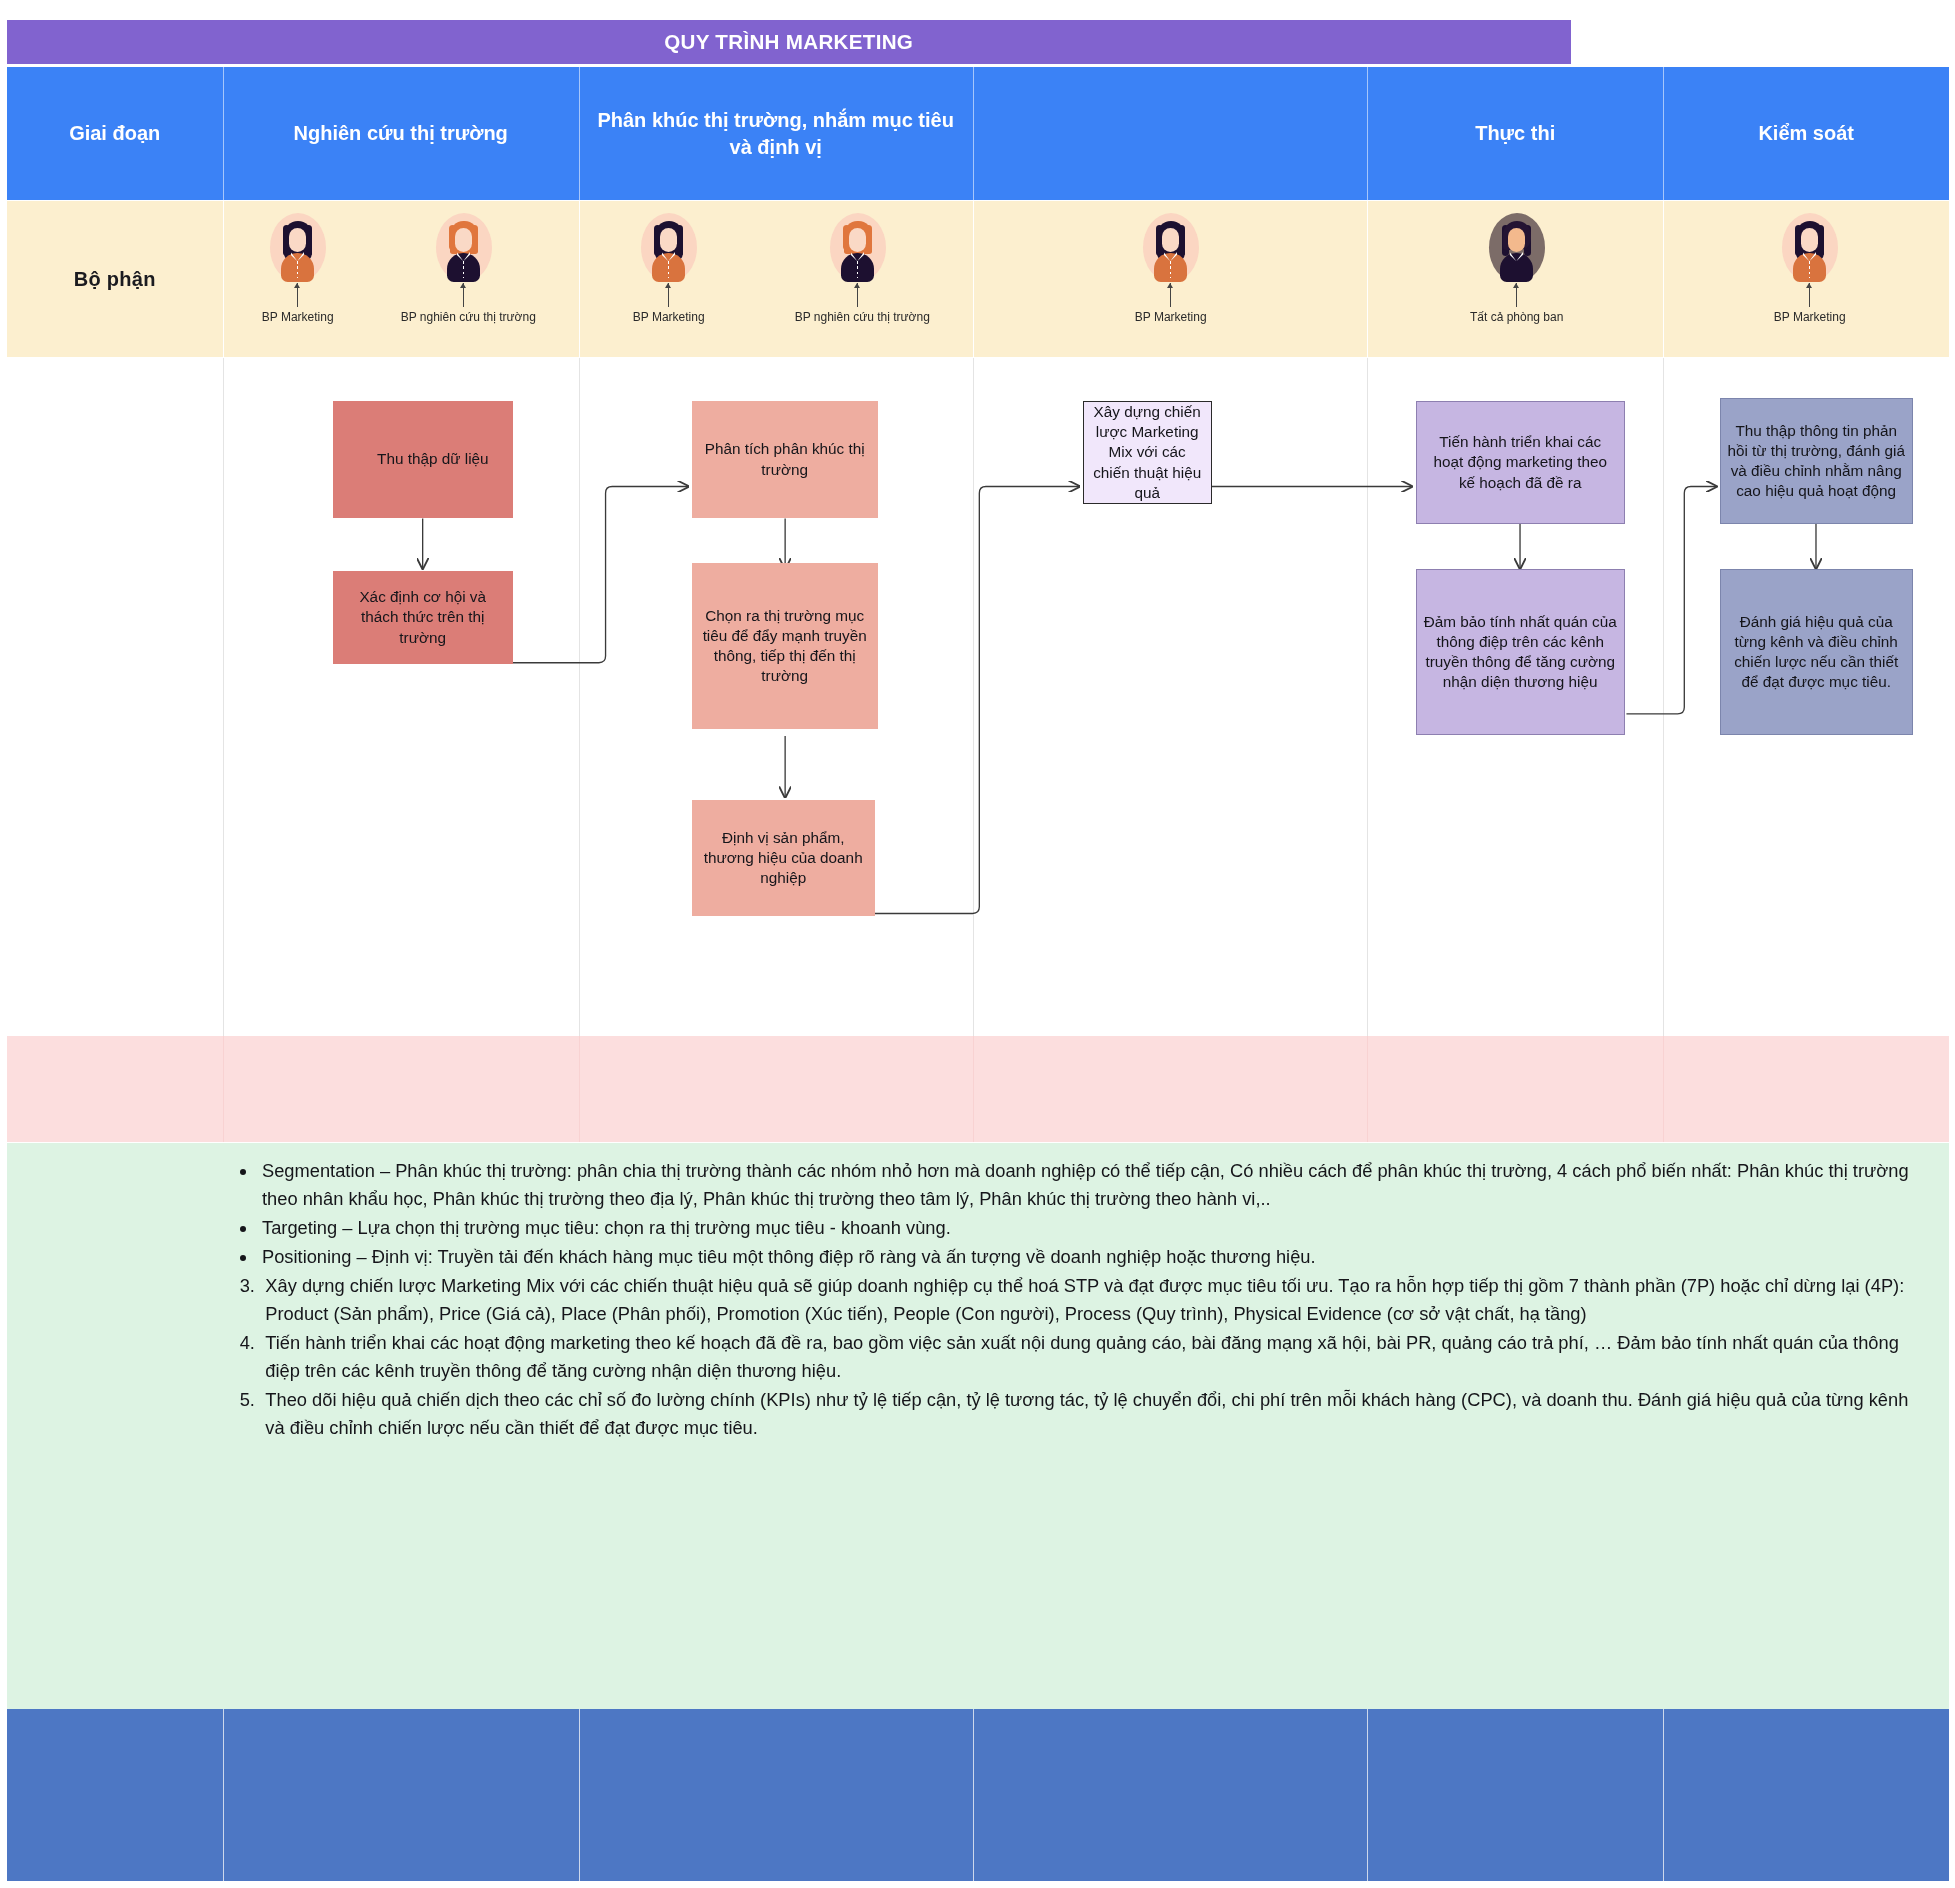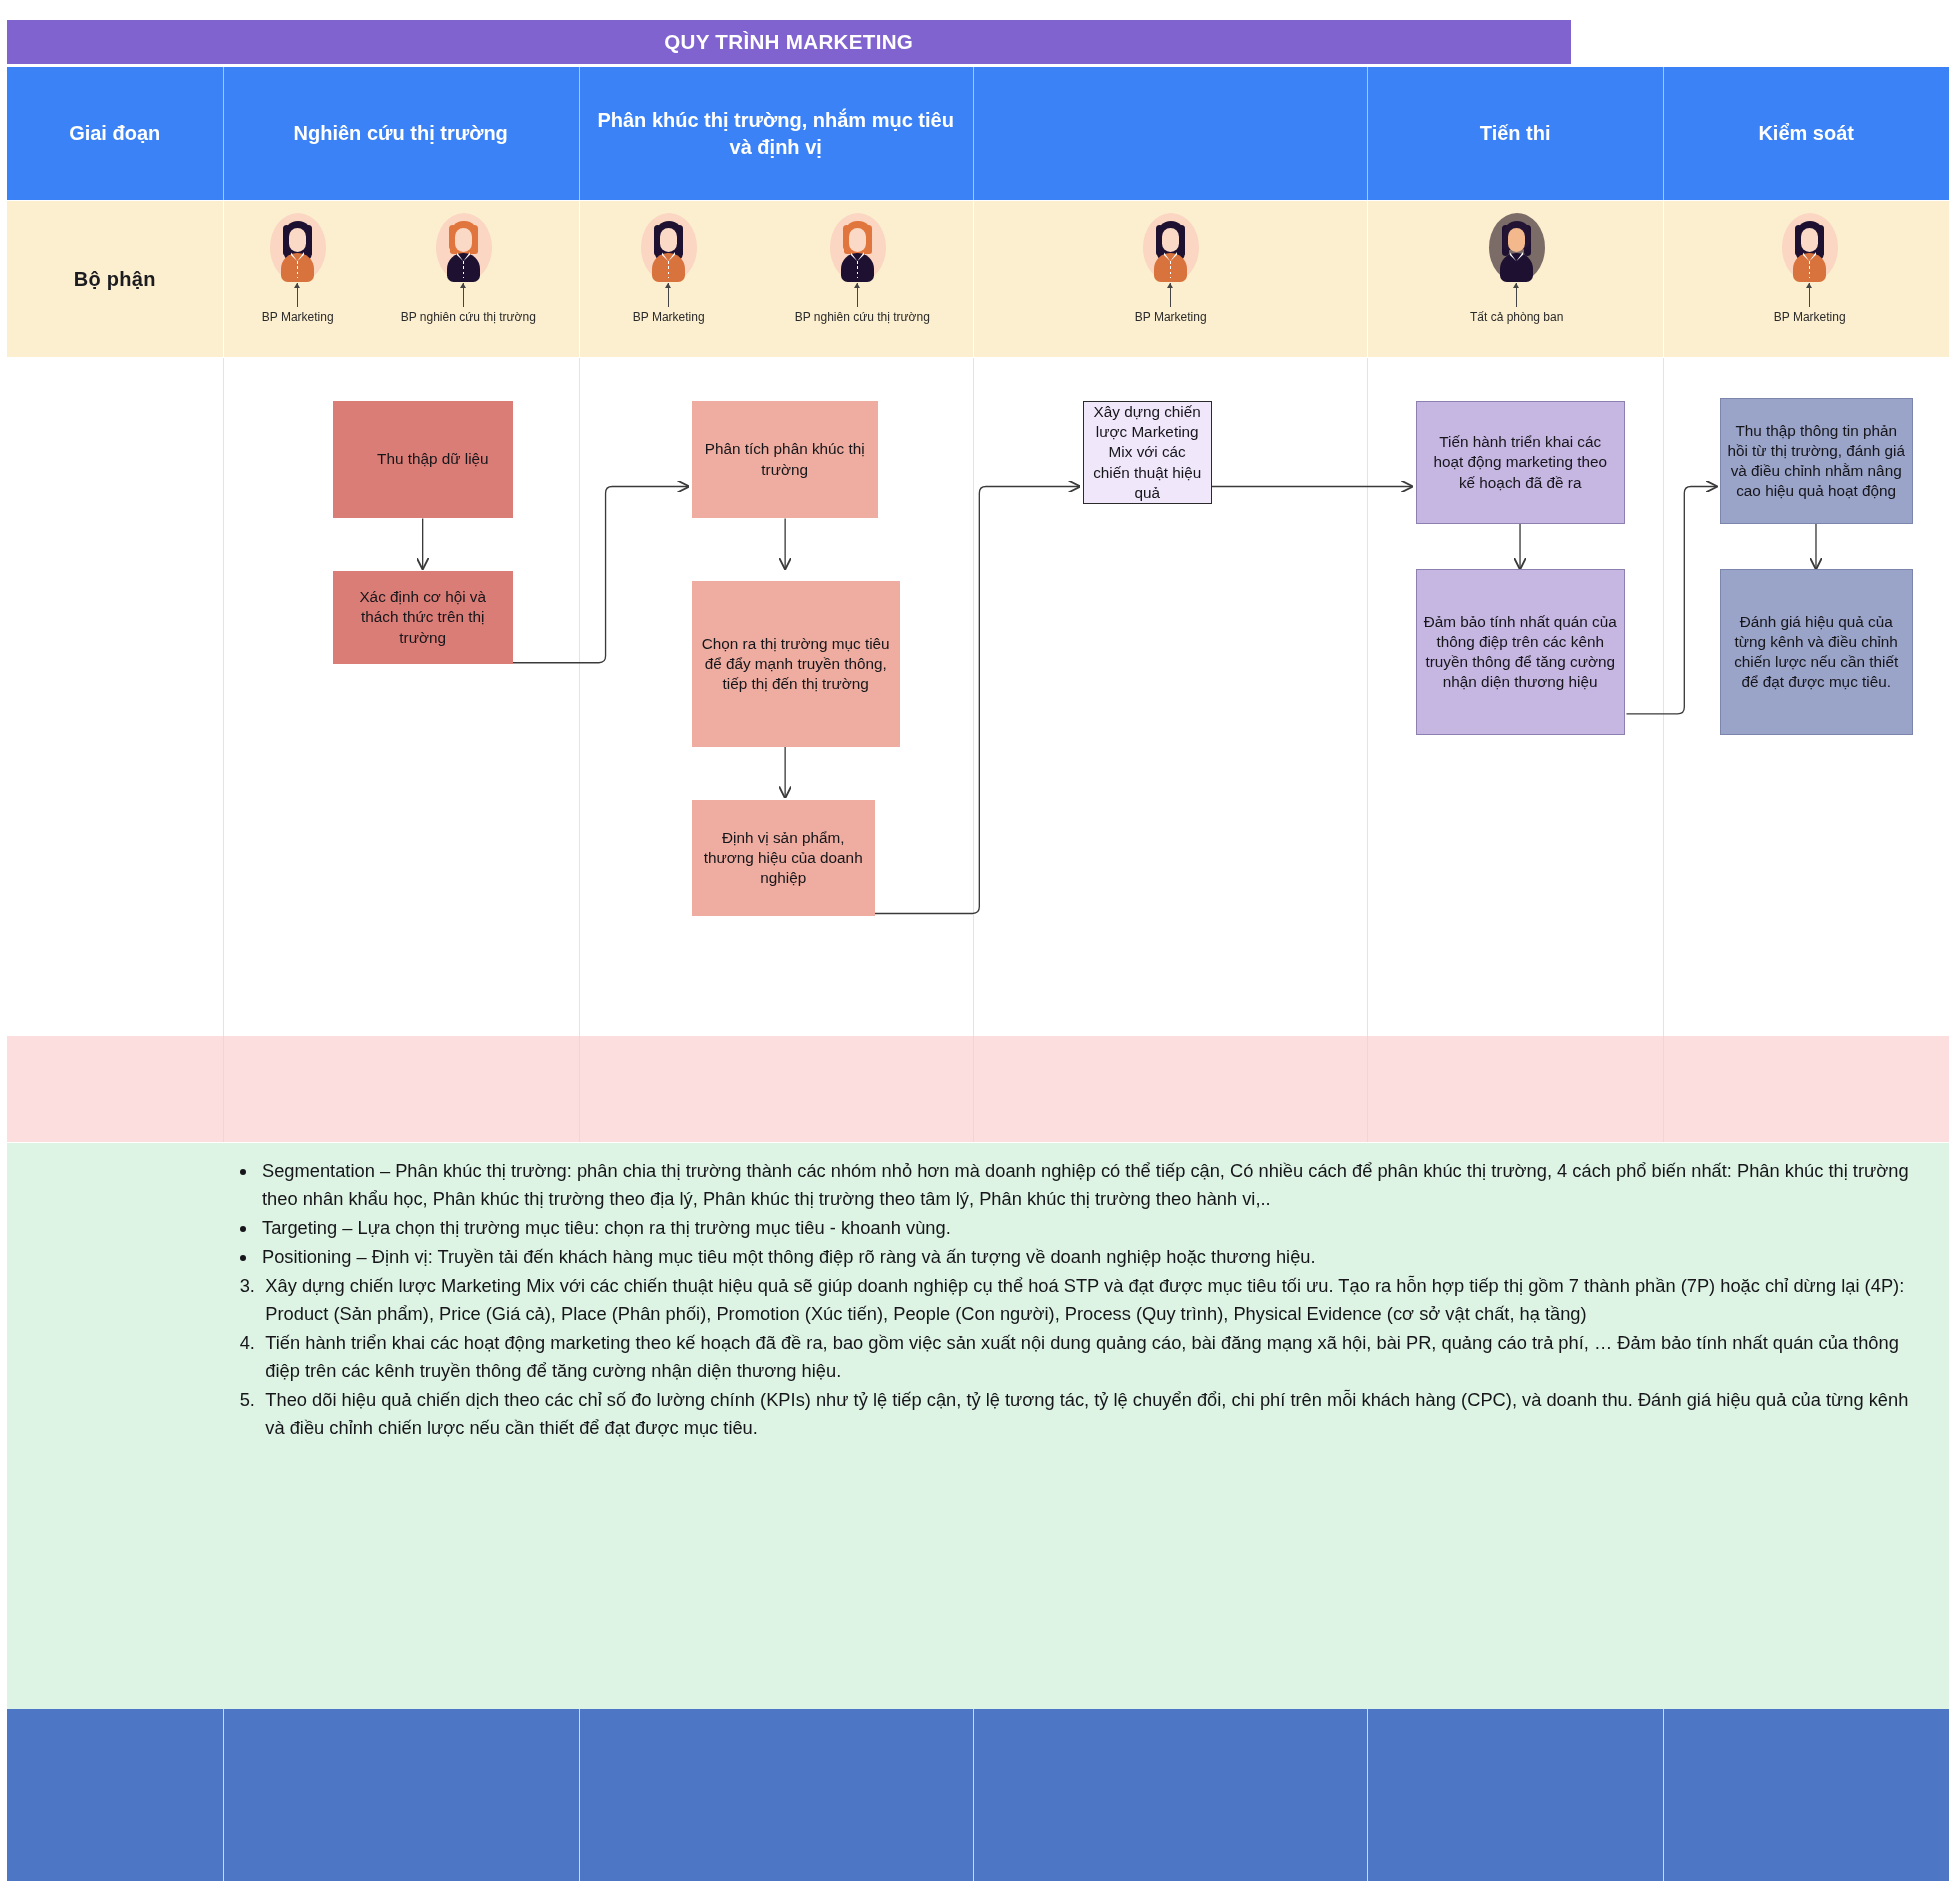--- a/index.html
+++ b/index.html
@@ -92,21 +92,21 @@
   </div>
 
   <div id="header-row" class="cell">
     <div class="hcell" style="left:0;width:216px;">Giai đoạn</div>
     <div class="vsep" style="left:216px;"></div>
     <div class="hcell" style="left:217px;width:354px;">Nghiên cứu thị trường</div>
     <div class="vsep" style="left:572px;"></div>
     <div class="hcell" style="left:573px;width:392px;">Phân khúc thị trường, nhắm mục tiêu và định vị</div>
     <div class="vsep" style="left:966px;"></div>
     <div class="vsep" style="left:1360px;"></div>
-    <div class="hcell" style="left:1361px;width:295px;">Tiến thi</div>
+    <div class="hcell" style="left:1361px;width:295px;">Thực thi</div>
     <div class="vsep" style="left:1656px;"></div>
     <div class="hcell" style="left:1657px;width:285px;">Kiểm soát</div>
   </div>
 
   <div id="dept-row" class="cell">
     <div class="rowlabel" style="position:absolute;left:0;top:0;width:216px;height:156px;font-size:20px;">Bộ phận</div>
     <div class="dsep" style="left:216px;"></div>
     <div class="dsep" style="left:572px;"></div>
     <div class="dsep" style="left:966px;"></div>
     <div class="dsep" style="left:1360px;"></div>
@@ -247,21 +247,21 @@
       <path d="M2275,248 L2275,316" fill="none" stroke="#3a3a3a" stroke-width="2" marker-end="url(#ar)"></path>
 
       <path d="M2435,535 L2512,535 Q2522,535 2522,525 L2522,203 Q2522,193 2532,193 L2570,193" fill="none" stroke="#3a3a3a" stroke-width="2" marker-end="url(#ar)"></path>
 
       <path d="M2720,248 L2720,316" fill="none" stroke="#3a3a3a" stroke-width="2" marker-end="url(#ar)"></path>
     </svg>
 
     <div class="node n-red" style="left:326px;top:43px;width:180px;height:117px;padding-left:27px;">Thu thập dữ liệu</div>
     <div class="node n-red" style="left:326px;top:213px;width:180px;height:93px;">Xác định cơ hội và thách thức trên thị trường</div>
     <div class="node n-salmon" style="left:685px;top:43px;width:186px;height:117px;">Phân tích phân khúc thị trường</div>
-    <div class="node n-salmon" style="left:685px;top:223px;width:208px;height:166px;">Chọn ra thị trường mục tiêu để đẩy mạnh truyền thông, tiếp thị đến thị trường</div>
+    <div class="node n-salmon" style="left:685px;top:205px;width:186px;height:166px;">Chọn ra thị trường mục tiêu để đẩy mạnh truyền thông, tiếp thị đến thị trường</div>
     <div class="node n-salmon" style="left:685px;top:442px;width:183px;height:116px;">Định vị sản phẩm, thương hiệu của doanh nghiệp</div>
     <div class="node n-lilac" style="left:1076px;top:43px;width:129px;height:103px;">Xây dựng chiến lược Marketing Mix với các chiến thuật hiệu quả</div>
     <div class="node n-purple" style="left:1409px;top:43px;width:209px;height:123px;">Tiến hành triển khai các hoạt động marketing theo kế hoạch đã đề ra</div>
     <div class="node n-purple" style="left:1409px;top:211px;width:209px;height:166px;">Đảm bảo tính nhất quán của thông điệp trên các kênh truyền thông để tăng cường nhận diện thương hiệu</div>
     <div class="node n-slate" style="left:1713px;top:40px;width:193px;height:126px;">Thu thập thông tin phản hồi từ thị trường, đánh giá và điều chỉnh nhằm nâng cao hiệu quả hoạt động</div>
     <div class="node n-slate" style="left:1713px;top:211px;width:193px;height:166px;">Đánh giá hiệu quả của từng kênh và điều chỉnh chiến lược nếu cần thiết để đạt được mục tiêu.</div>
   </div>
 
   <div id="time-label" class="cell rowlabel">Thời gian</div>
   <div id="time-row" class="cell">

